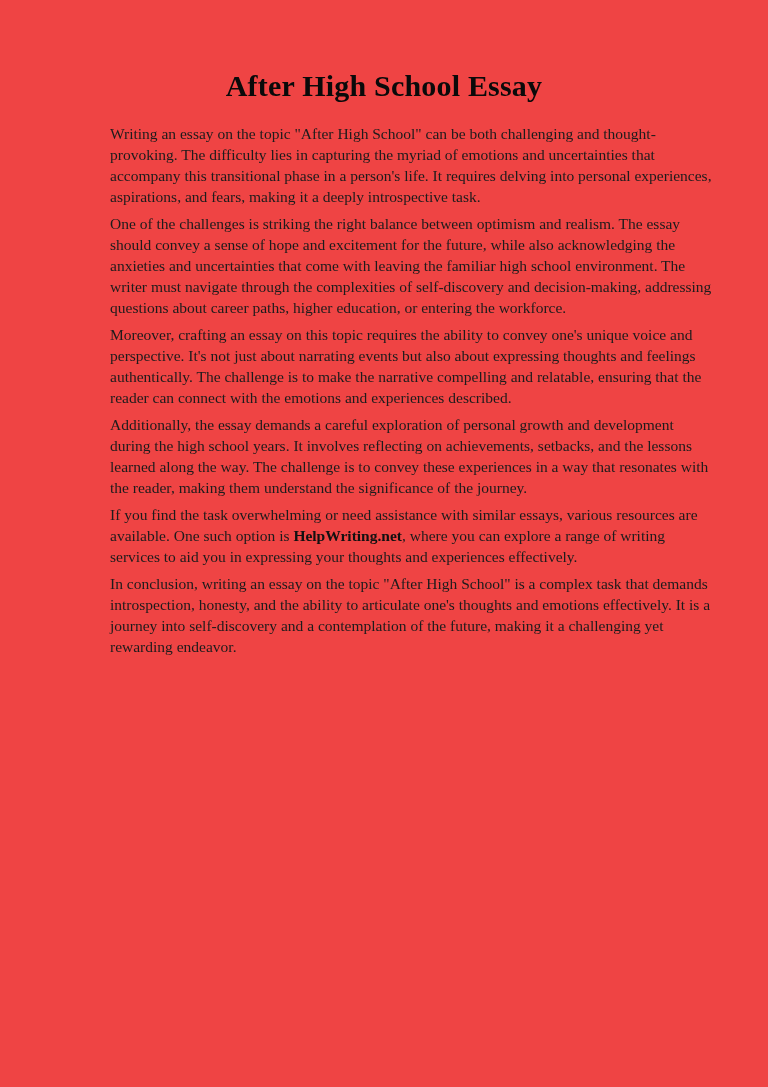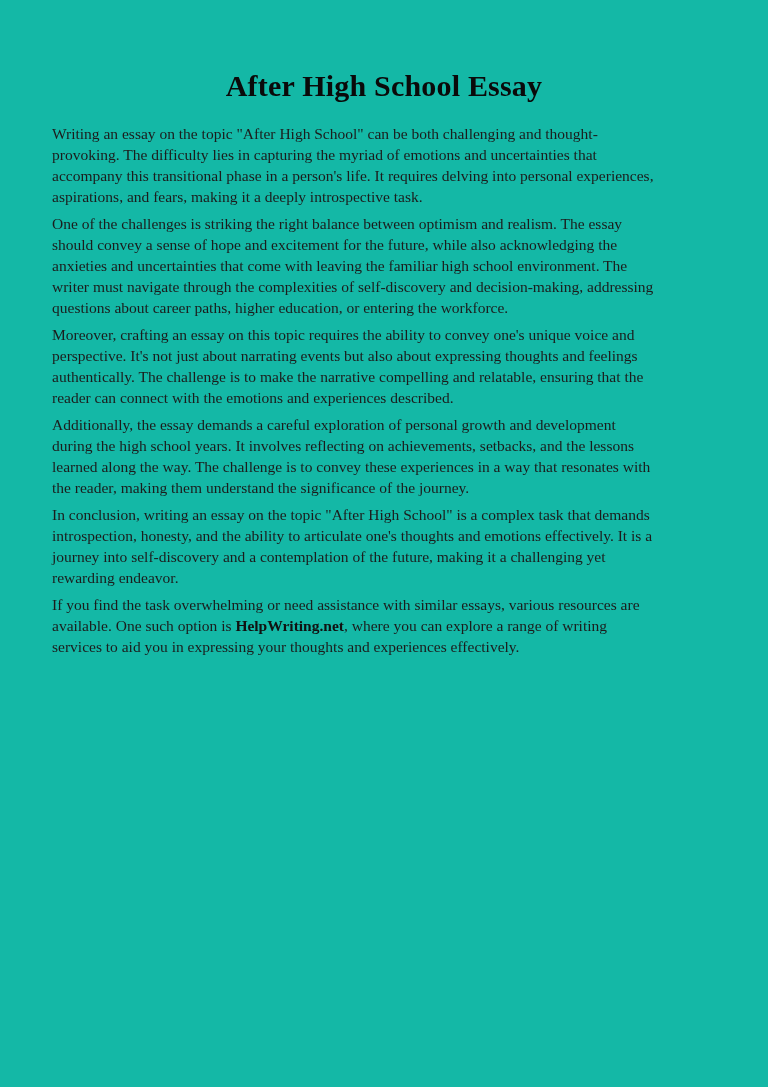--- a/index.html
+++ b/index.html
@@ -9,35 +9,35 @@
   }
   body {
     width: 768px;
     height: 1087px;
     overflow: hidden;
   }
   .page {
     box-sizing: border-box;
     width: 768px;
     height: 1087px;
-    background: #14b8a6;
+    background: #ef4444;
     padding-top: 68px;
   }
   .title {
     margin: 0 0 20px 0;
     text-align: center;
     font-family: "Liberation Serif", "DejaVu Serif", serif;
     font-weight: 700;
     font-size: 30px;
     line-height: 35px;
     color: #0a0a0a;
     letter-spacing: 0.2px;
   }
   .content {
-    margin-left: 52px;
+    margin-left: 110px;
     width: 603px;
     font-family: "Liberation Serif", "DejaVu Serif", serif;
     font-size: 15.5px;
     line-height: 21px;
     color: #1c1c1c;
     text-align: left;
   }
   .content p {
     margin: 0 0 6px 0;
     padding: 0;
@@ -55,17 +55,17 @@
 
   <div class="content">
     <p>Writing an essay on the topic "After High School" can be both challenging and thought-provoking. The difficulty lies in capturing the myriad of emotions and uncertainties that accompany this transitional phase in a person's life. It requires delving into personal experiences, aspirations, and fears, making it a deeply introspective task.</p>
 
     <p>One of the challenges is striking the right balance between optimism and realism. The essay should convey a sense of hope and excitement for the future, while also acknowledging the anxieties and uncertainties that come with leaving the familiar high school environment. The writer must navigate through the complexities of self-discovery and decision-making, addressing questions about career paths, higher education, or entering the workforce.</p>
 
     <p>Moreover, crafting an essay on this topic requires the ability to convey one's unique voice and perspective. It's not just about narrating events but also about expressing thoughts and feelings authentically. The challenge is to make the narrative compelling and relatable, ensuring that the reader can connect with the emotions and experiences described.</p>
 
     <p>Additionally, the essay demands a careful exploration of personal growth and development during the high school years. It involves reflecting on achievements, setbacks, and the lessons learned along the way. The challenge is to convey these experiences in a way that resonates with the reader, making them understand the significance of the journey.</p>
 
+    <p><span>If you find the task overwhelming or need assistance with similar essays, various resources are available. One such option is </span><span class="brand">HelpWriting.net</span><span>, where you can explore a range of writing services to aid you in expressing your thoughts and experiences effectively.</span></p>
+
     <p>In conclusion, writing an essay on the topic "After High School" is a complex task that demands introspection, honesty, and the ability to articulate one's thoughts and emotions effectively. It is a journey into self-discovery and a contemplation of the future, making it a challenging yet rewarding endeavor.</p>
-
-    <p><span>If you find the task overwhelming or need assistance with similar essays, various resources are available. One such option is </span><span class="brand">HelpWriting.net</span><span>, where you can explore a range of writing services to aid you in expressing your thoughts and experiences effectively.</span></p>
   </div>
 </div>
 
 </body></html>

